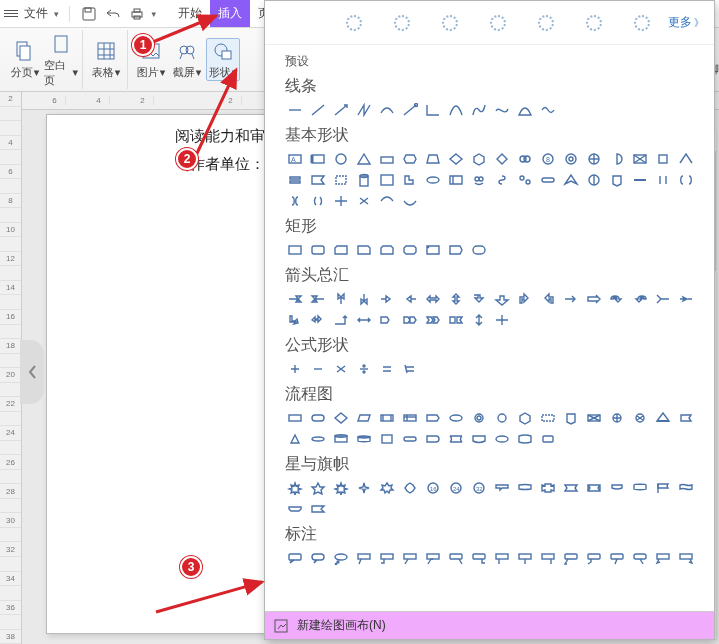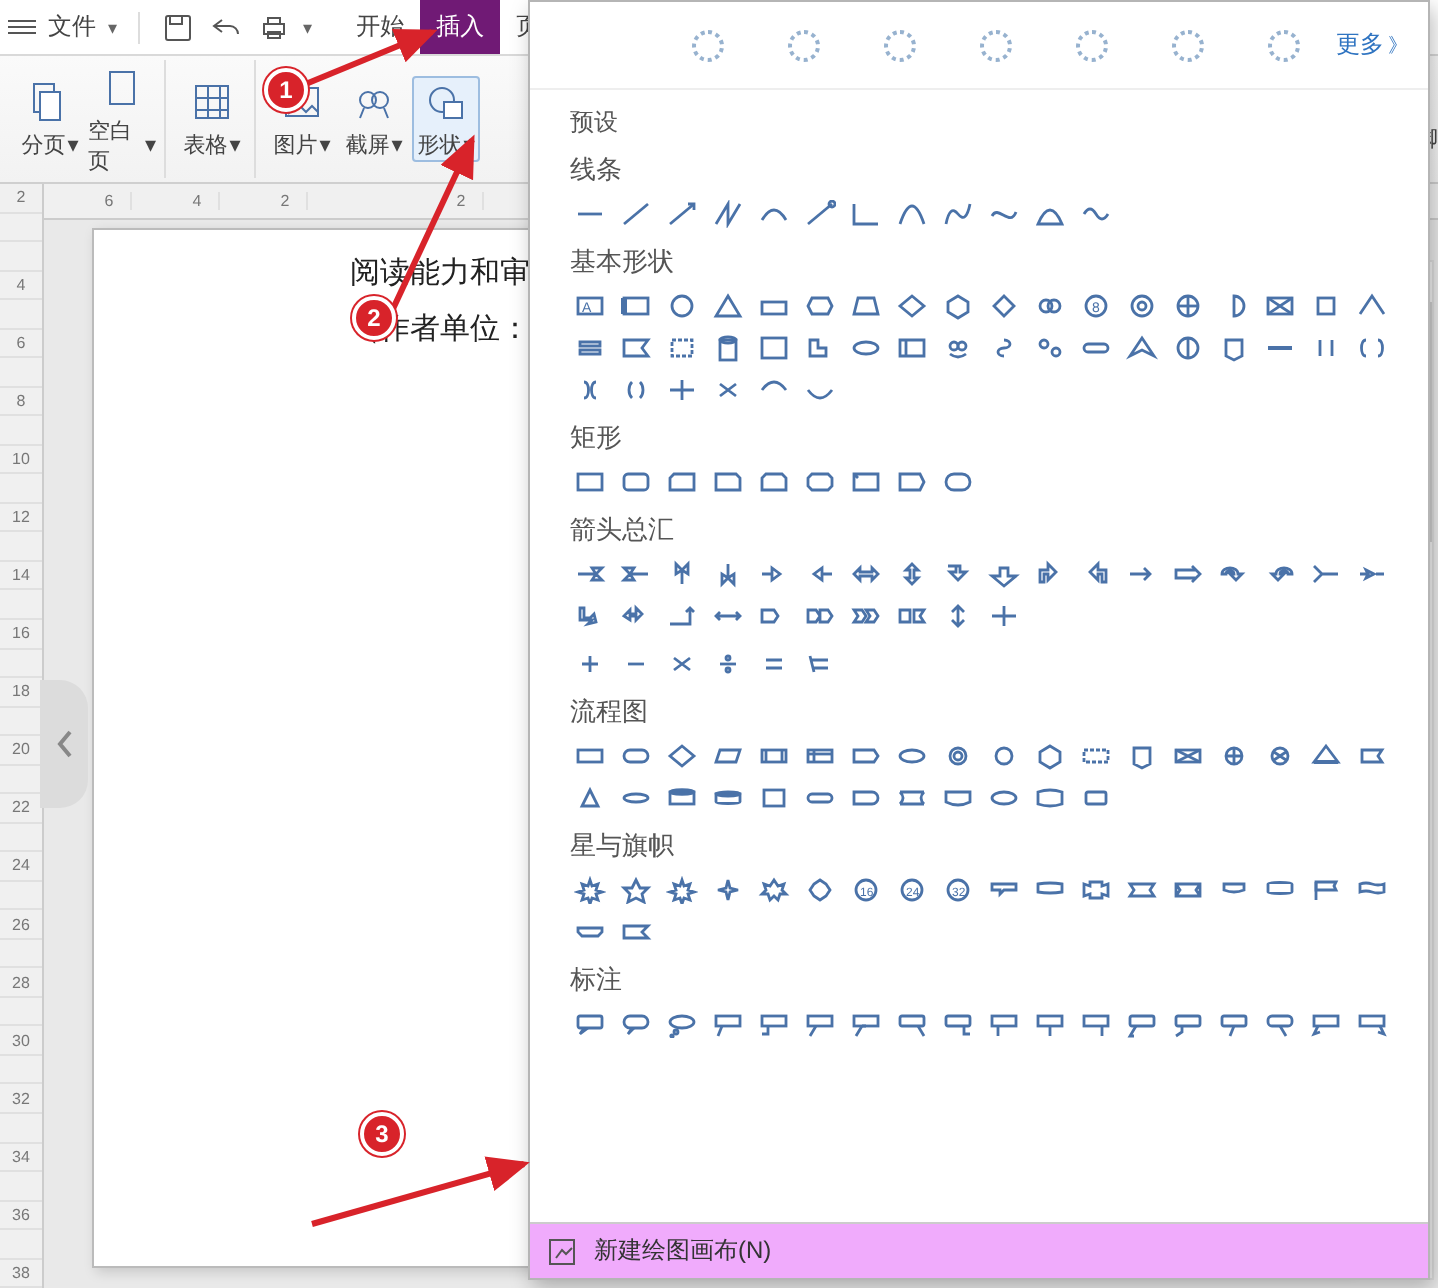--- a/index.html
+++ b/index.html
@@ -17,21 +17,21 @@
   }
   .titlebar .menu-icon { width: 14px; display: flex; flex-direction: column; gap: 2px; }
   .titlebar .menu-icon span { height: 1px; background: #555; }
   .titlebar .txt { color: #444; font-size: 12px; }
   .titlebar .caret { font-size: 9px; color: #666; }
   .titlebar .sep { width: 1px; height: 16px; background: #ddd; margin: 0 4px; }
   .qbtn { width: 18px; height: 18px; display: flex; align-items: center; justify-content: center; color: #555; }
 
   .tabbar { display: flex; align-items: center; height: 100%; text-align: center; }
   .tab { padding: 0 8px; height: 100%; display: flex; align-items: center; color: #444; }
-  .tab.active { background: #701a75; color: #fff; }
+  .tab.active { background: #8b5cf6; color: #fff; }
 
   
   .ribbon {
     height: 64px; display: flex; align-items: stretch;
     background: linear-gradient(#fafafa,#f2f2f2);
     border-bottom: 1px solid #cfcfcf;
     padding: 2px 4px; gap: 2px;
   }
   .rgroup { display: flex; align-items: center; gap: 2px; padding: 0 4px; border-right: 1px solid #ddd; }
   .rgroup:last-child { border-right: none; }
@@ -84,21 +84,21 @@
     height:44px; display:flex; align-items:center; justify-content:flex-end;
     padding:0 10px; gap:4px; border-bottom:1px solid #eee;
   }
   .shapes-panel .spinner {
     width:16px; height:16px; border:2px dotted #97b2cf; border-radius:50%;
     flex:0 0 auto; margin:0 14px;
   }
   .shapes-panel .more { color:#2f74c1; font-size:12px; display:flex; align-items:center; gap:2px; }
 
   .shapes-panel .body { flex:1; overflow:auto; padding:6px 8px 0 20px; }
-  .cat h4 { font-size:13px; color:#555; font-weight:normal; margin:4px 0 4px 0; }
+  .cat h4 { font-size:16px; color:#555; font-weight:normal; margin:4px 0 4px 0; }
   .grid { display:flex; flex-wrap:wrap; gap:3px 3px; margin-bottom:6px; }
   .shape {
     width:20px; height:18px; display:flex; align-items:center; justify-content:center;
     color:#4a72a8; font-size:15px; border-radius:2px;
   }
   .shape svg { width:16px; height:14px; stroke:#4a72a8; fill:none; stroke-width:1.4; }
 
   .shapes-panel .footer {
     height:28px; border-top:1px solid #ccc; background:#f0abfc;
     display:flex; align-items:center; gap:8px; padding:0 8px;
@@ -837,20 +837,21 @@
             </svg>
           </div>
           <div class="shape">
             <svg viewBox="0 0 16 14">
               <path d="M2 7h12M8 2v10"></path>
             </svg>
           </div>
         </div>
       </div>
       <div class="cat">
+        <h4>公式形状</h4>
         <div class="grid">
           <div class="shape">
             <svg viewBox="0 0 16 14">
               <path d="M8 3v8M4 7h8"></path>
             </svg>
           </div>
           <div class="shape">
             <svg viewBox="0 0 16 14">
               <path d="M4 7h8"></path>
             </svg>

